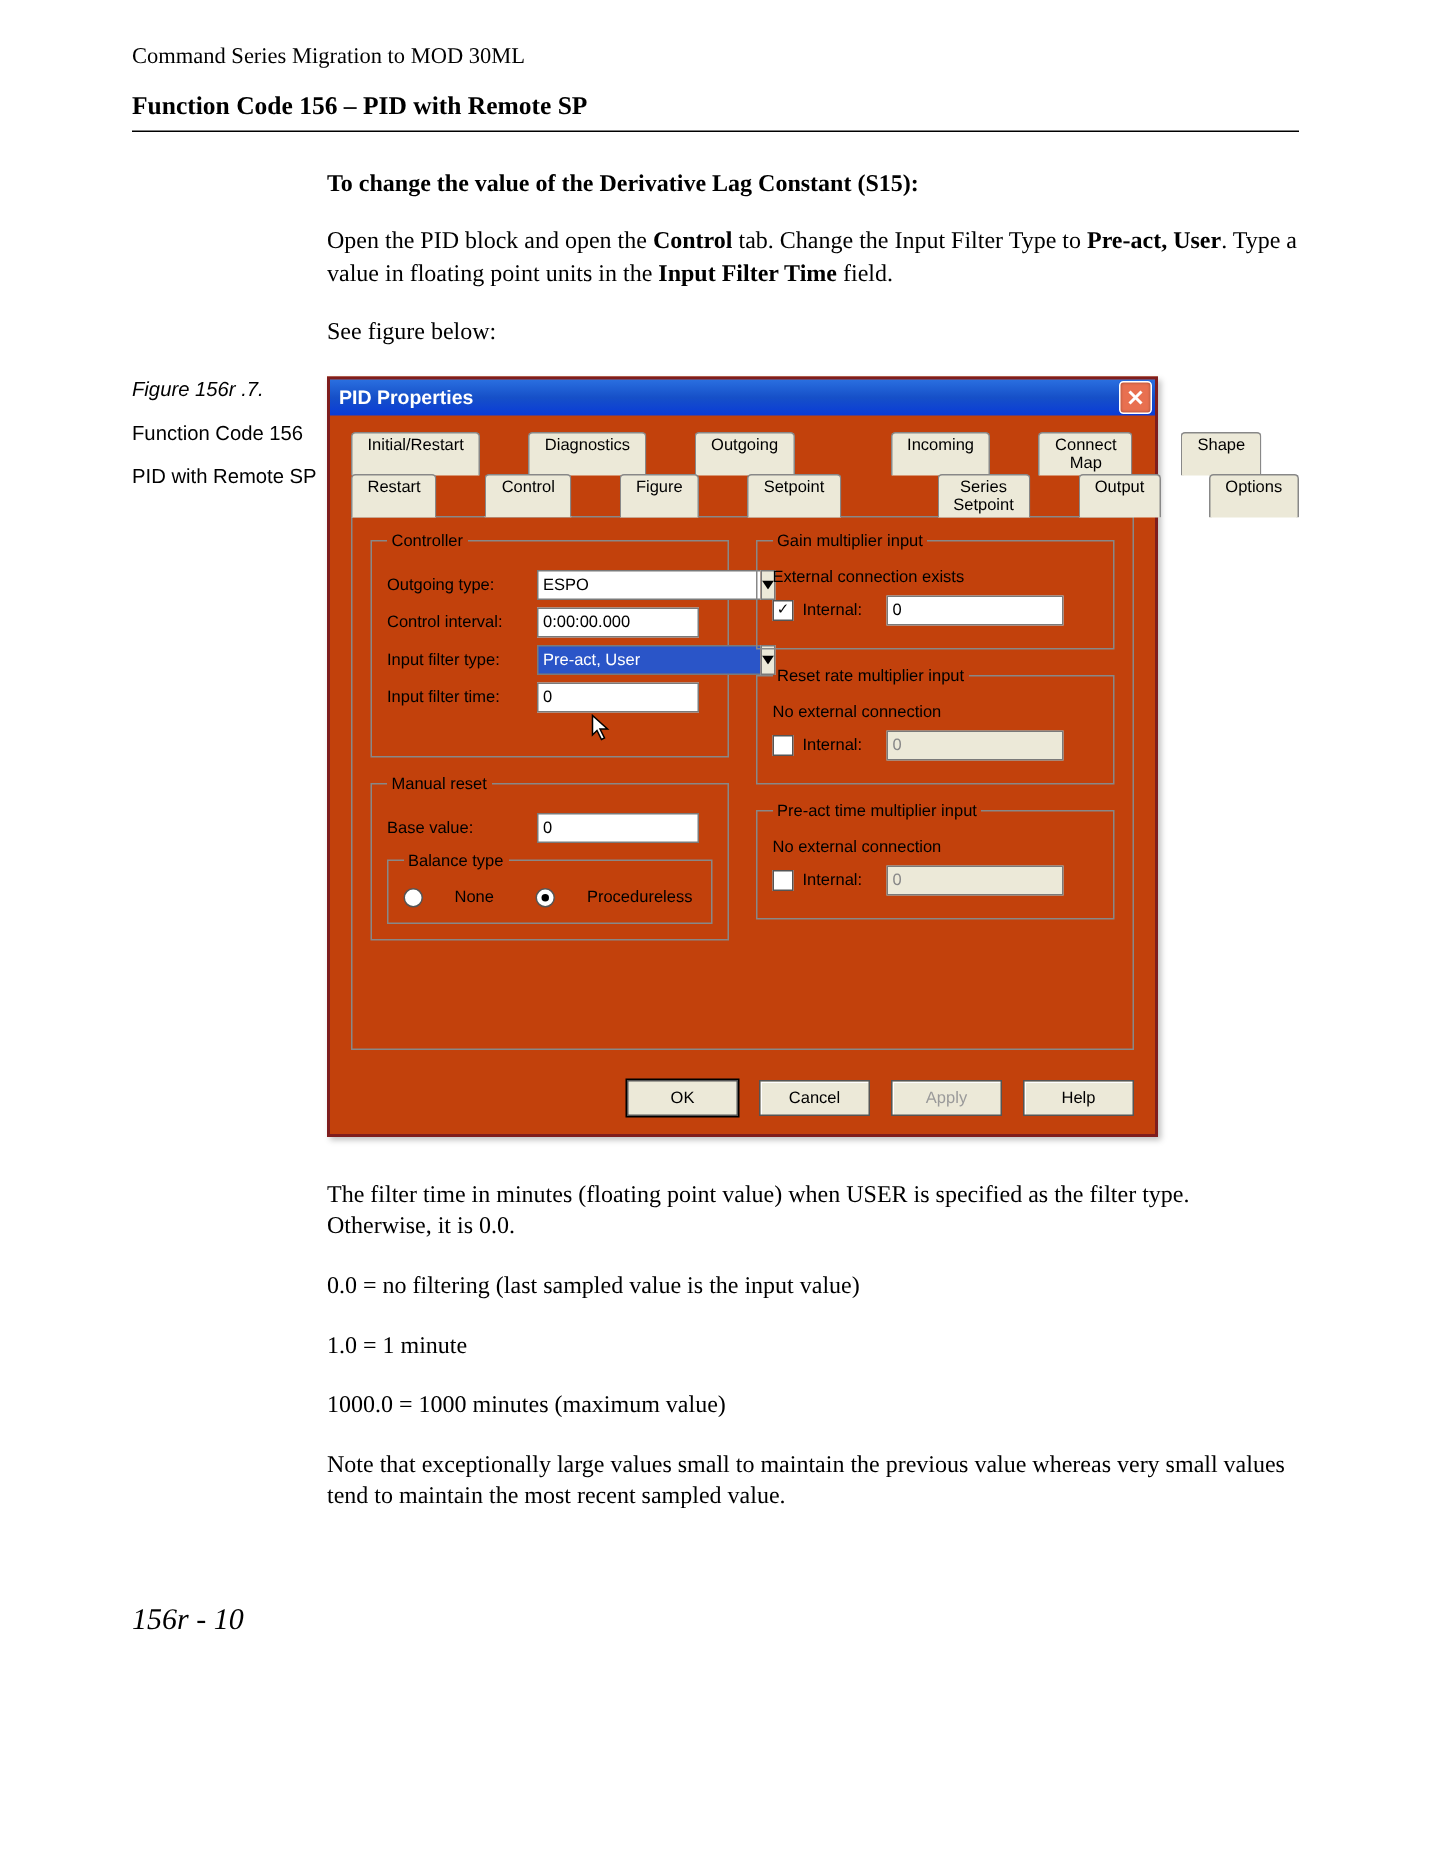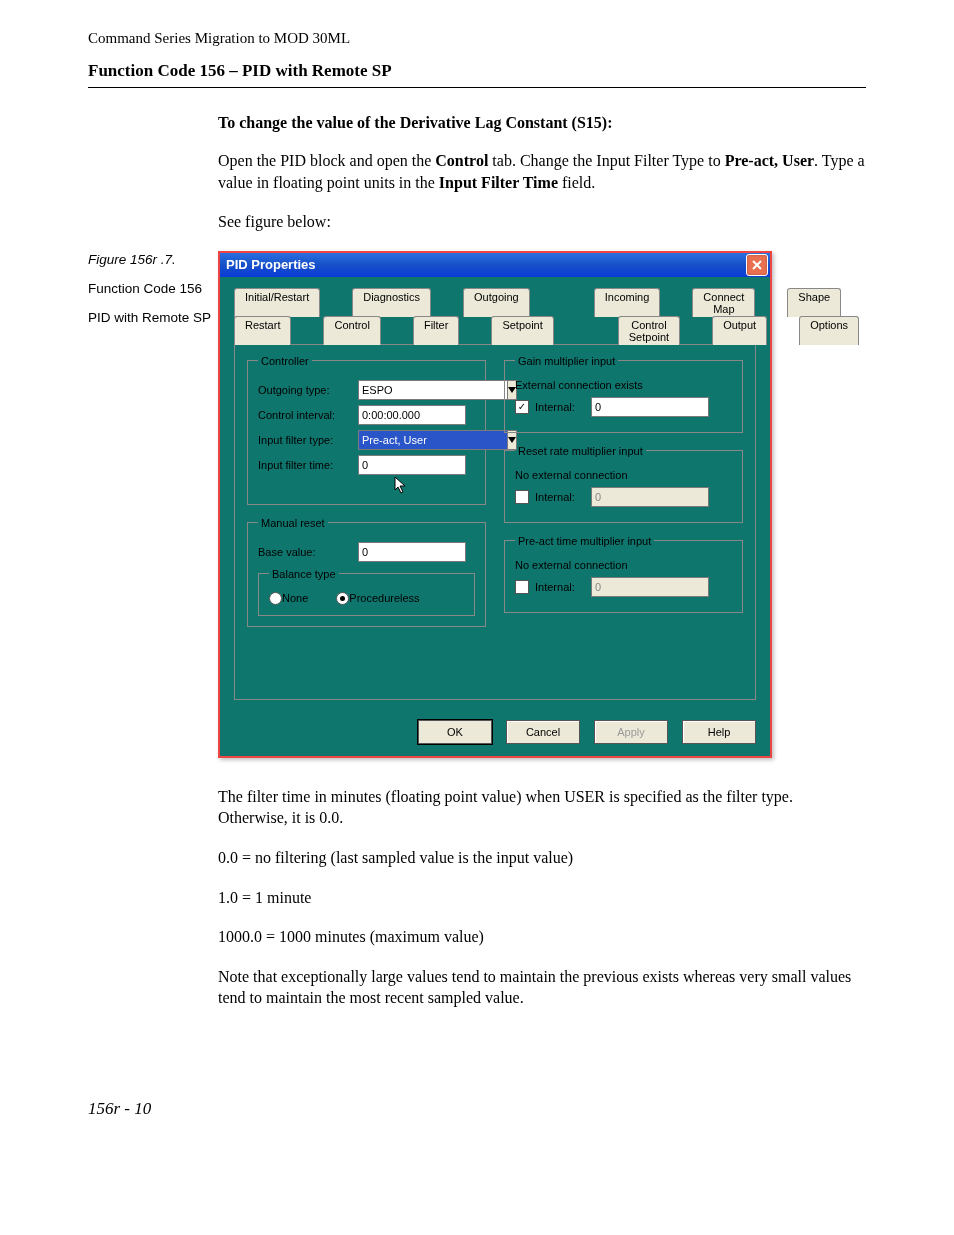--- a/index.html
+++ b/index.html
@@ -9,21 +9,21 @@
   .content { margin-left: 130px; }
   .heading { font-weight: bold; margin-bottom: 18px; }
   p.body { margin: 0 0 18px 0; line-height: 1.35; }
   .bold { font-weight: bold; }
   .figure-block { display: flex; align-items: flex-start; margin-bottom: 28px; }
   .fig-side { width: 130px; flex-shrink: 0; font-family: Arial, sans-serif; font-size: 13.5px; line-height: 1.4; }
   .fig-side .caption { font-style: italic; margin-bottom: 10px; }
   .fig-side .sub { margin-bottom: 10px; }
 
   
-  .dialog { width: 550px; border: 2px solid #ef4444; background: #0f766e; font-family: Tahoma, Arial, sans-serif; font-size: 11px; color: #000; box-shadow: 2px 2px 4px rgba(0,0,0,0.25); }
+  .dialog { width: 550px; border: 2px solid #7f1d1d; background: #c2410c; font-family: Tahoma, Arial, sans-serif; font-size: 11px; color: #000; box-shadow: 2px 2px 4px rgba(0,0,0,0.25); }
   .titlebar { background: linear-gradient(to bottom, #2a6fe0 0%, #1650c8 50%, #0a3bd8 100%); height: 24px; display: flex; align-items: center; justify-content: space-between; padding: 0 2px 0 6px; }
   .titlebar-text { color: #fff; font-weight: bold; font-size: 13px; }
   .close-btn { width: 20px; height: 20px; background: #e87050; border: 1px solid #fff; border-radius: 3px; display: flex; align-items: center; justify-content: center; color: #fff; font-weight: bold; font-size: 12px; box-shadow: 0 0 2px rgba(0,0,0,.4) inset; }
   .close-btn svg { width: 10px; height: 10px; }
 
   .tab-area { padding: 10px 14px 12px 14px; }
   .tab-rows { margin-bottom: 0; }
   .tab-row { display: flex; gap: 32px; }
   .tab { border: 1px solid #888; border-bottom: none; background: #ece9d8; padding: 2px 10px; margin-right: 0; font-size: 11px; border-radius: 3px 3px 0 0; position: relative; top: 1px; text-align: center; cursor: default; }
   .tab.active { background: #ece9d8; border-bottom: 1px solid #ece9d8; z-index: 2; }
@@ -40,38 +40,38 @@
   .row label:first-child { width: 100px; }
   .txt { border: 1px solid #7a7a7a; background: #fff; font: inherit; padding: 1px 3px; height: 16px; box-sizing: content-box; }
   .txt[disabled] { background: #ece9d8; color: #888; }
   .sel { width: 108px; display: flex; }
   .sel .txt { flex: 1; border-right: none; }
   .sel .drop { width: 16px; height: 18px; border: 1px solid #7a7a7a; background: #ece9d8; display: flex; align-items: center; justify-content: center; }
   .sel .drop svg { width: 8px; height: 6px; }
   .highlight .txt { background: #2a55c8; color: #fff; }
 
   .radio-row { display: flex; gap: 28px; margin-top: 4px; }
-  .radio-item { display: flex; align-items: center; gap: 0; }
+  .radio-item { display: flex; align-items: center; gap: 21px; }
   .radio { width: 11px; height: 11px; border: 1px solid #555; border-radius: 50%; display: inline-flex; align-items: center; justify-content: center; background: #fff; }
   .radio.checked::after { content: ""; width: 5px; height: 5px; background: #000; border-radius: 50%; }
 
   .chk { width: 12px; height: 12px; border: 1px solid #555; background: #fff; display: inline-flex; align-items: center; justify-content: center; margin-right: 6px; }
   .chk.checked::after { content: "✓"; font-size: 10px; line-height: 1; }
 
   .note { margin: 4px 0 6px 0; }
 
   .btn-row { display: flex; justify-content: flex-end; gap: 14px; padding: 8px 14px 12px 14px; }
   .btn { width: 72px; height: 22px; border: 1px solid #555; background: #ece9d8; font: inherit; display: flex; align-items: center; justify-content: center; box-shadow: 1px 1px 0 #fff inset; cursor: default; }
   .btn.default { box-shadow: 0 0 0 1px #000; }
   .btn.disabled { color: #9a9a9a; }
 
   .cursor { position: relative; }
   .cursor svg { position: absolute; width: 16px; height: 20px; }
 
-  .footer { font-style: italic; font-size: 17px; margin-top: 90px; }
+  .footer { font-style: italic; font-size: 20px; margin-top: 60px; }
 </style>
 </head>
 <body>
 
 <div class="header-line1">Command Series Migration to MOD 30ML</div>
 <div class="header-line2">Function Code 156 – PID with Remote SP</div>
 <hr>
 
 <div class="content">
   <div class="heading">To change the value of the Derivative Lag Constant (S15):</div>
@@ -105,24 +105,24 @@
           <span class="tab" style="width:68px">Diagnostics</span>
           <span class="tab" style="width:56px">Outgoing</span>
           <span style="width:18px"></span>
           <span class="tab" style="width:56px">Incoming</span>
           <span class="tab" style="width:80px">Connect Map</span>
           <span class="tab" style="width:46px">Shape</span>
         </div>
         <div class="tab-row">
           <span class="tab" style="width:50px">Restart</span>
           <span class="tab active" style="width:50px">Control</span>
-          <span class="tab" style="width:44px">Filter</span>
+          <span class="tab" style="width:44px">Figure</span>
           <span class="tab" style="width:52px">Setpoint</span>
           <span style="width:18px"></span>
-          <span class="tab" style="width:96px">Control Setpoint</span>
+          <span class="tab" style="width:96px">Series Setpoint</span>
           <span class="tab" style="width:46px">Output</span>
           <span class="tab" style="width:50px">Options</span>
         </div>
       </div>
 
       <div class="tab-panel">
         <div class="columns">
 
           <div class="col">
             <fieldset>
@@ -228,16 +228,16 @@
       <span class="btn">Help</span>
     </div>
   </div>
 </div>
 
 <div class="content">
   <p class="body">The filter time in minutes (floating point value) when USER is specified as the filter type. Otherwise, it is 0.0.</p>
   <p class="body">0.0 = no filtering (last sampled value is the input value)</p>
   <p class="body">1.0 = 1 minute</p>
   <p class="body">1000.0 = 1000 minutes (maximum value)</p>
-  <p class="body">Note that exceptionally large values tend to maintain the previous exists whereas very small values tend to maintain the most recent sampled value.</p>
+  <p class="body">Note that exceptionally large values small to maintain the previous value whereas very small values tend to maintain the most recent sampled value.</p>
 </div>
 
 <div class="footer">156r - 10</div>
 
 </body></html>

